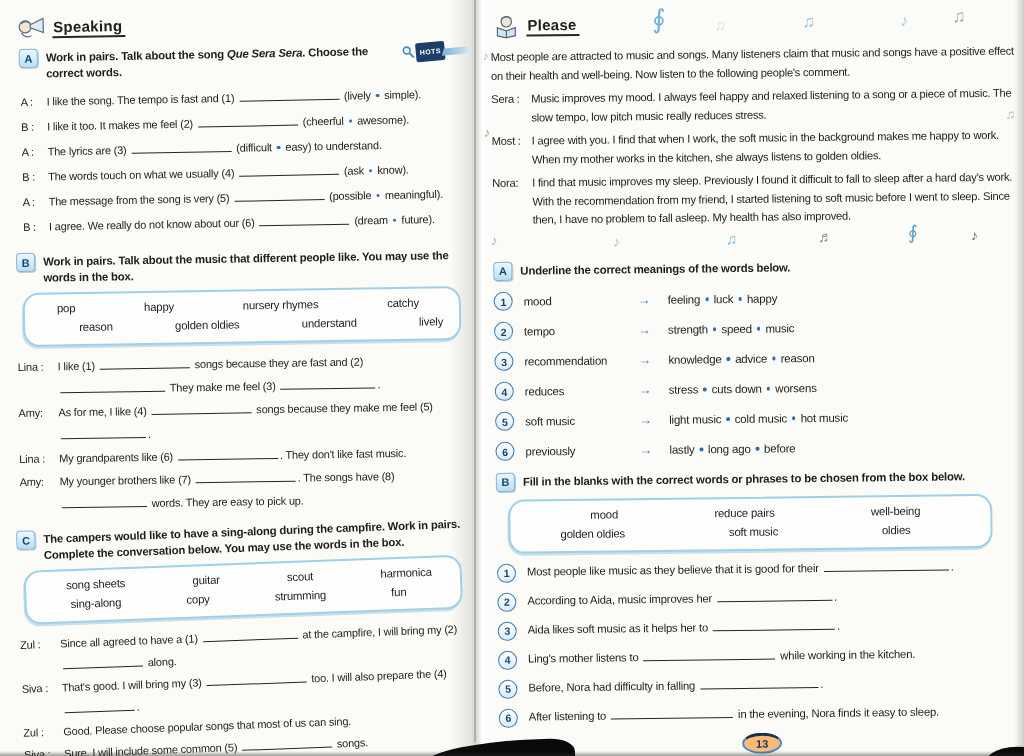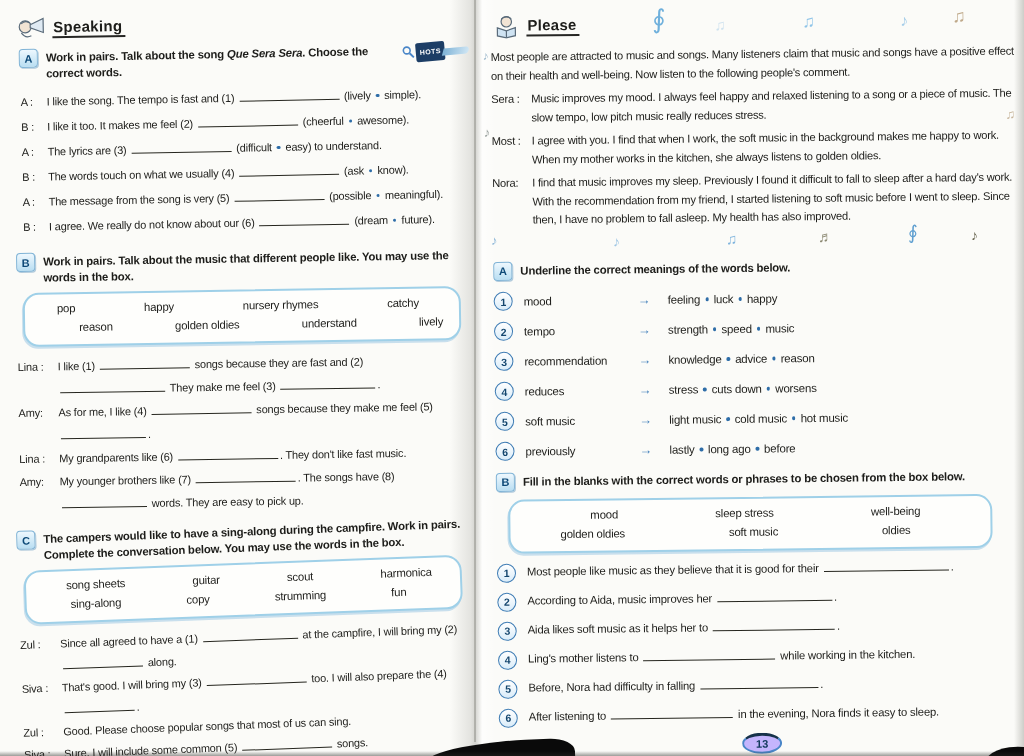--- a/index.html
+++ b/index.html
@@ -80,21 +80,21 @@
   .varrow{width:30px;flex:none;color:#3c7cb8;font-weight:bold;font-size:13px;}
   .sec-rb .wordbox{margin:8px 30px 4px 12px;}
   .wb-r1{padding:0 56px 0 66px;}
   .wb-r2{padding:0 66px 0 36px;}
   .flist{margin-top:6px;}
   .fitem{display:flex;align-items:flex-start;margin-top:10px;font-size:11.3px;line-height:17px;letter-spacing:-0.2px;}
   .fitem .num{margin-right:11px;margin-top:0;}
   .pagenum-row{text-align:center;margin-top:8px;}
   .pagenum{display:inline-flex;align-items:center;justify-content:center;width:36px;height:16px;
            border:2px solid #4a86c8;border-top:3.5px solid #16324a;border-radius:50%;
-           color:#123a5c;font-size:11px;font-weight:bold;background:#c4b5fd;}
+           color:#123a5c;font-size:11px;font-weight:bold;background:#fdba74;}
   em{font-style:italic;}
 </style>
 </head>
 <body>
 
 <div class="book">
   <div class="seam"></div>
   <div class="seam-line"></div>
   <div class="right-edge"></div>
 
@@ -292,21 +292,21 @@
       </div>
 
       <div class="rtask sec-rb">
         <div class="instr">
           <span class="badge">B</span>
           <span class="itext">Fill in the blanks with the correct words or phrases to be chosen from the box below.</span>
         </div>
         <div class="wordbox">
           <div class="wb-row wb-r1">
             <span>mood</span>
-            <span>sleep stress</span>
+            <span>reduce pairs</span>
             <span>well-being</span>
           </div>
           <div class="wb-row wb-r2">
             <span>golden oldies</span>
             <span>soft music</span>
             <span>oldies</span>
           </div>
         </div>
         <div class="flist">
           <div class="fitem">

